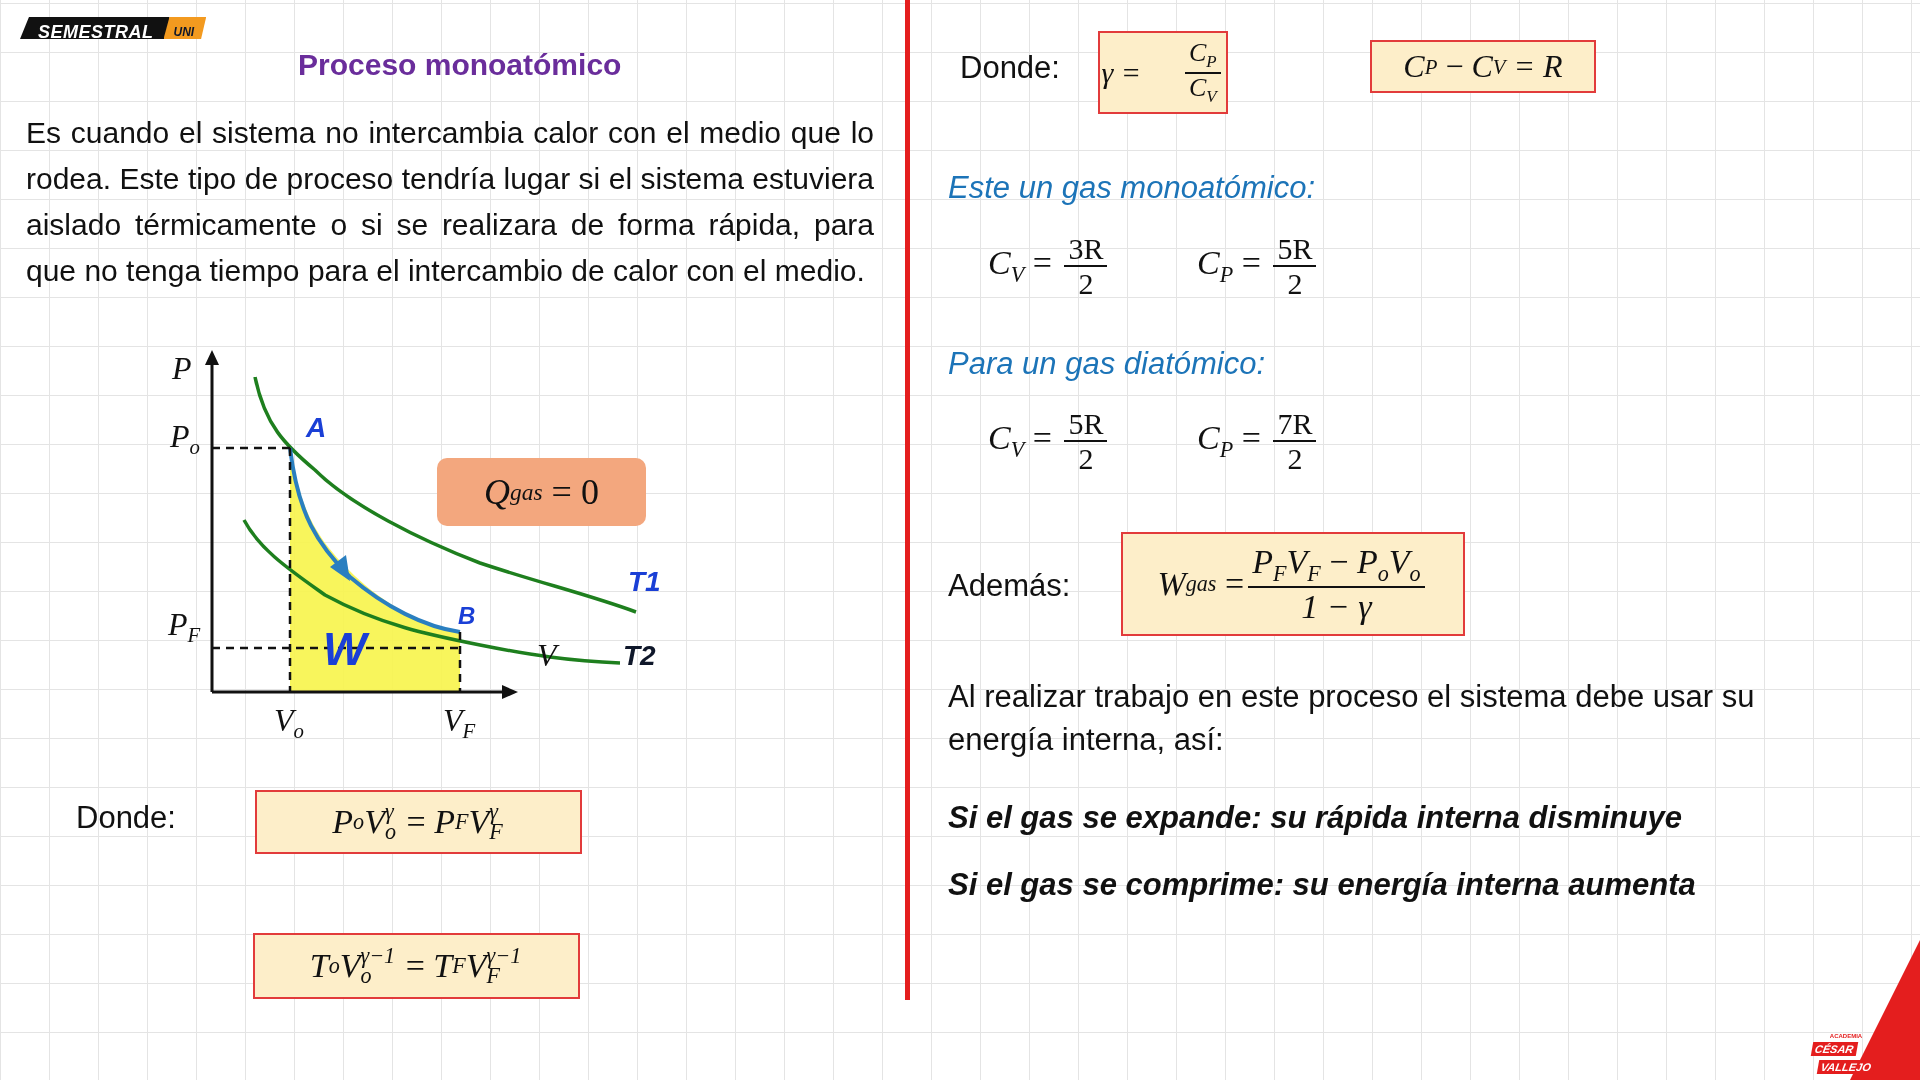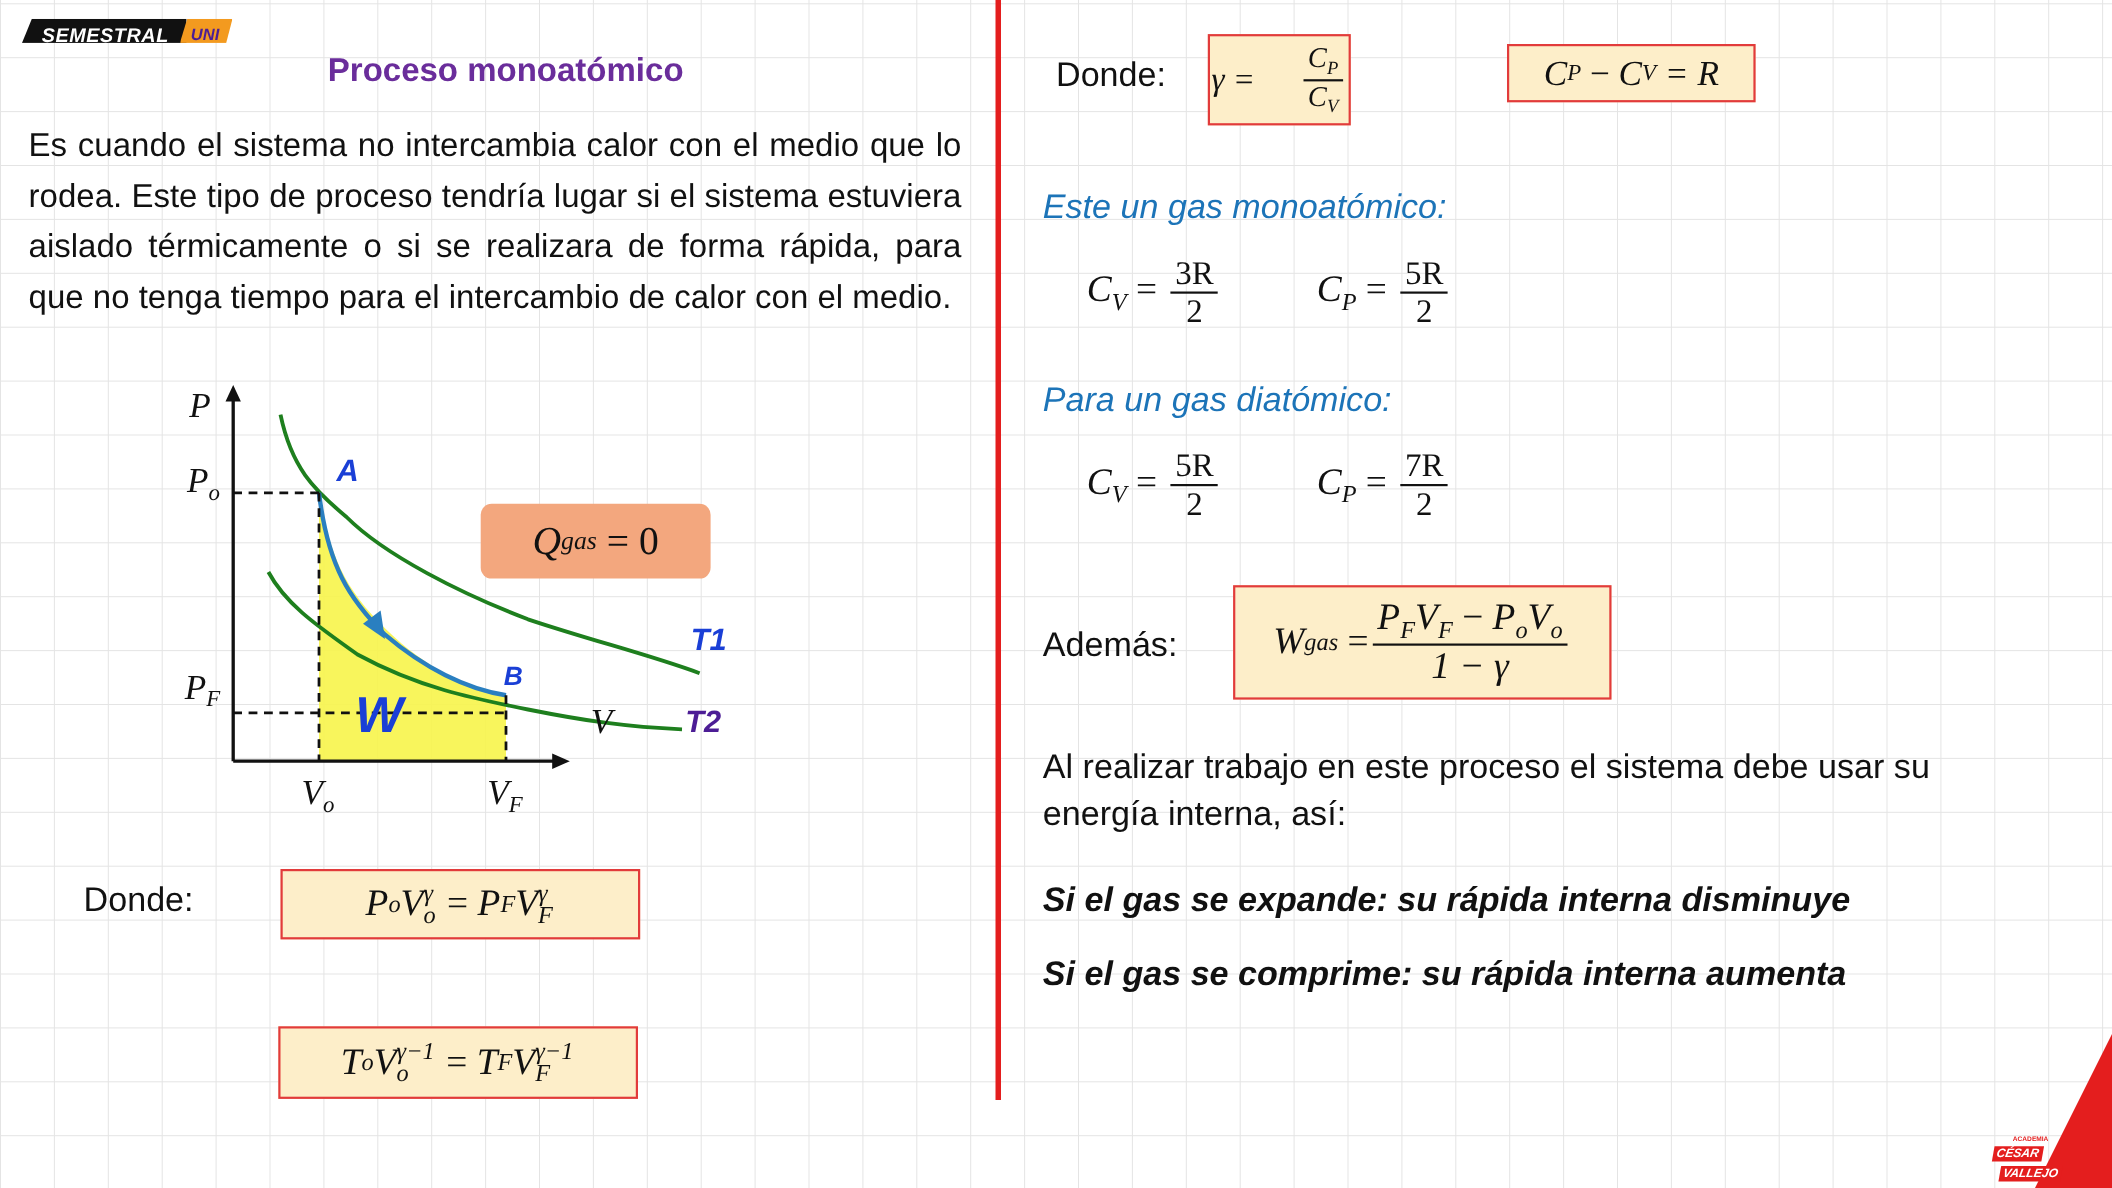--- a/index.html
+++ b/index.html
@@ -14,22 +14,22 @@
     font-family: "Liberation Sans", sans-serif;
     color: #111;
   }
   .abs { position: absolute; }
 
   
   .logo { left: 20px; top: 17px; height: 22px; display: flex; }
   .logo .blk { background: #111; color: #fff; font-weight: bold; font-style: italic;
     font-size: 18px; padding: 0 16px 0 18px; line-height: 30px; letter-spacing: 0.5px;
     clip-path: polygon(6% 0, 100% 0, 100% 100%, 0 100%); }
-  .logo .org { background: #f39a1f; color: #4c1d95; font-weight: bold; font-style: italic;
-    font-size: 15px; padding: 0 12px 0 10px; line-height: 30px; margin-left: -6px;
+  .logo .org { background: #f39a1f; color: #0f172a; font-weight: bold; font-style: italic;
+    font-size: 12px; padding: 0 12px 0 10px; line-height: 30px; margin-left: -6px;
     clip-path: polygon(14% 0, 100% 0, 88% 100%, 0 100%); }
 
   .title { left: 298px; top: 48px; font-size: 30px; font-weight: bold; color: #6a2d9b; }
 
   .para { left: 26px; top: 110px; width: 848px; font-size: 30px; line-height: 46px;
     text-align: justify; text-align-last: left; color: #111; }
 
   .divider { left: 905px; top: 0; width: 5px; height: 1000px; background: #e41e1e; }
 
   .math { font-family: "Liberation Serif", serif; font-style: italic; }
@@ -95,21 +95,21 @@
 <div class="abs math" style="left:537px; top:637px; font-size:32px;">V</div>
 <div class="abs math" style="left:170px; top:418px; font-size:32px;"><span>P</span><span class="sub">o</span></div>
 <div class="abs math" style="left:168px; top:606px; font-size:32px;"><span>P</span><span class="sub">F</span></div>
 <div class="abs math" style="left:274px; top:702px; font-size:32px;"><span>V</span><span class="sub">o</span></div>
 <div class="abs math" style="left:443px; top:702px; font-size:32px;"><span>V</span><span class="sub">F</span></div>
 
 <div class="abs" style="left:306px; top:412px; font-size:28px; font-weight:bold; font-style:italic; color:#1a3fd6;">A</div>
 <div class="abs" style="left:458px; top:602px; font-size:24px; font-weight:bold; font-style:italic; color:#1a3fd6;">B</div>
 <div class="abs" style="left:323px; top:622px; font-size:46px; font-weight:bold; font-style:italic; color:#1a3fd6;">W</div>
 <div class="abs" style="left:628px; top:566px; font-size:28px; font-weight:bold; font-style:italic; color:#1a3fd6;">T1</div>
-<div class="abs" style="left:623px; top:640px; font-size:28px; font-weight:bold; font-style:italic; color:#4c1d95;">T2</div>
+<div class="abs" style="left:623px; top:640px; font-size:28px; font-weight:bold; font-style:italic; color:#0f172a;">T2</div>
 
 <div class="abs qbox math">
   <span>Q</span><span class="sub">gas</span>&nbsp;<span class="up">= 0</span>
 </div>
 
 <div class="abs label" style="left:76px; top:800px;">Donde:</div>
 <div class="abs fbox math" style="left:255px; top:790px; width:327px; height:64px; font-size:34px;">
   <span>P</span><span class="sub">o</span><span>V</span><span class="supsub">
       <span>γ</span>
       <span>o</span>
@@ -178,20 +178,20 @@
 <div class="abs fbox math" style="left:1121px; top:532px; width:344px; height:104px; font-size:34px;">
   <span>W</span><span class="sub">gas</span>&nbsp;<span class="up">=</span>
   <span class="frac">
     <span class="num"><span>P</span><span class="sub">F</span><span>V</span><span class="sub">F</span> <span class="up">−</span> <span>P</span><span class="sub">o</span><span>V</span><span class="sub">o</span></span>
     <span class="den">1 − γ</span>
   </span>
 </div>
 
 <div class="abs label" style="left:948px; top:675px; width:880px; line-height:43px;">Al realizar trabajo en este proceso el sistema debe usar su energía interna, así:</div>
 <div class="abs bold-it" style="left:948px; top:800px;">Si el gas se expande: su rápida interna disminuye</div>
-<div class="abs bold-it" style="left:948px; top:867px;">Si el gas se comprime: su rápida interna aumenta</div>
+<div class="abs bold-it" style="left:948px; top:867px;">Si el gas se comprime: su energía interna aumenta</div>
 
 <div class="abs corner"></div>
 <div class="abs cv-logo">
   <div style="font-size:6px; color:#e41e1e; font-weight:bold; text-align:center;">ACADEMIA</div>
   <span class="tag">CÉSAR</span><br>
   <span class="tag" style="margin-left:6px;">VALLEJO</span>
 </div>
 
 </body></html>

